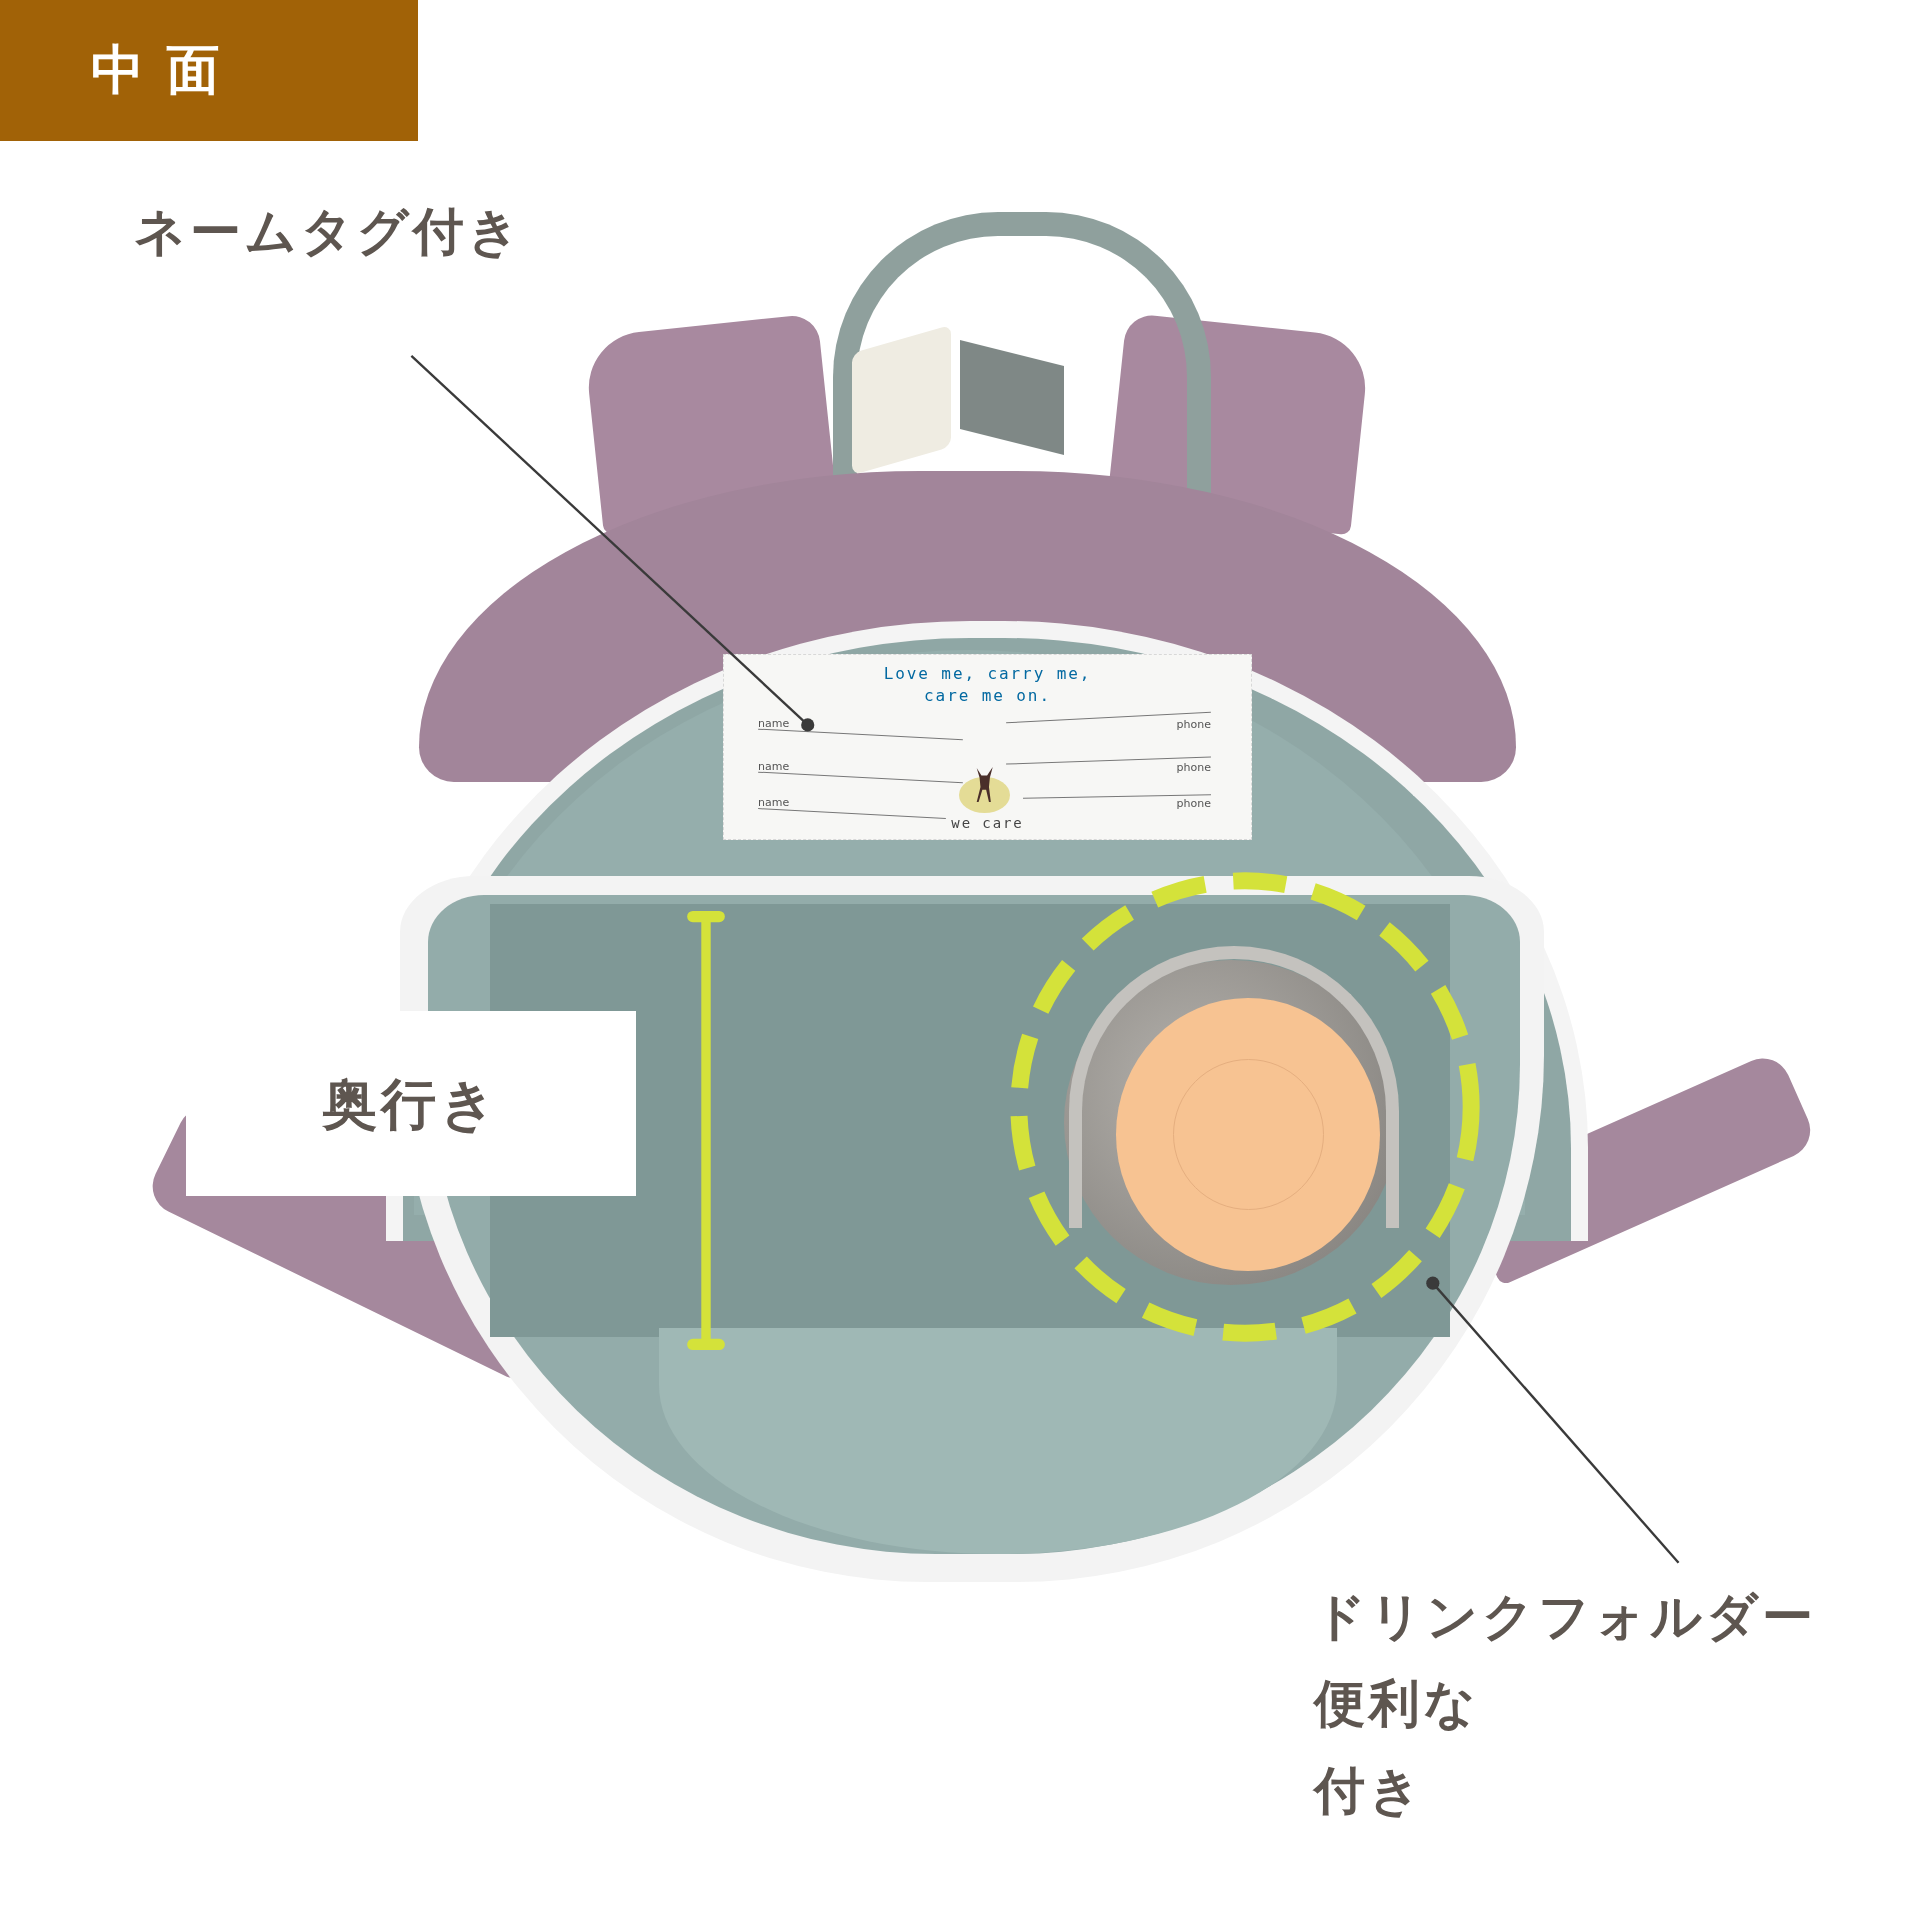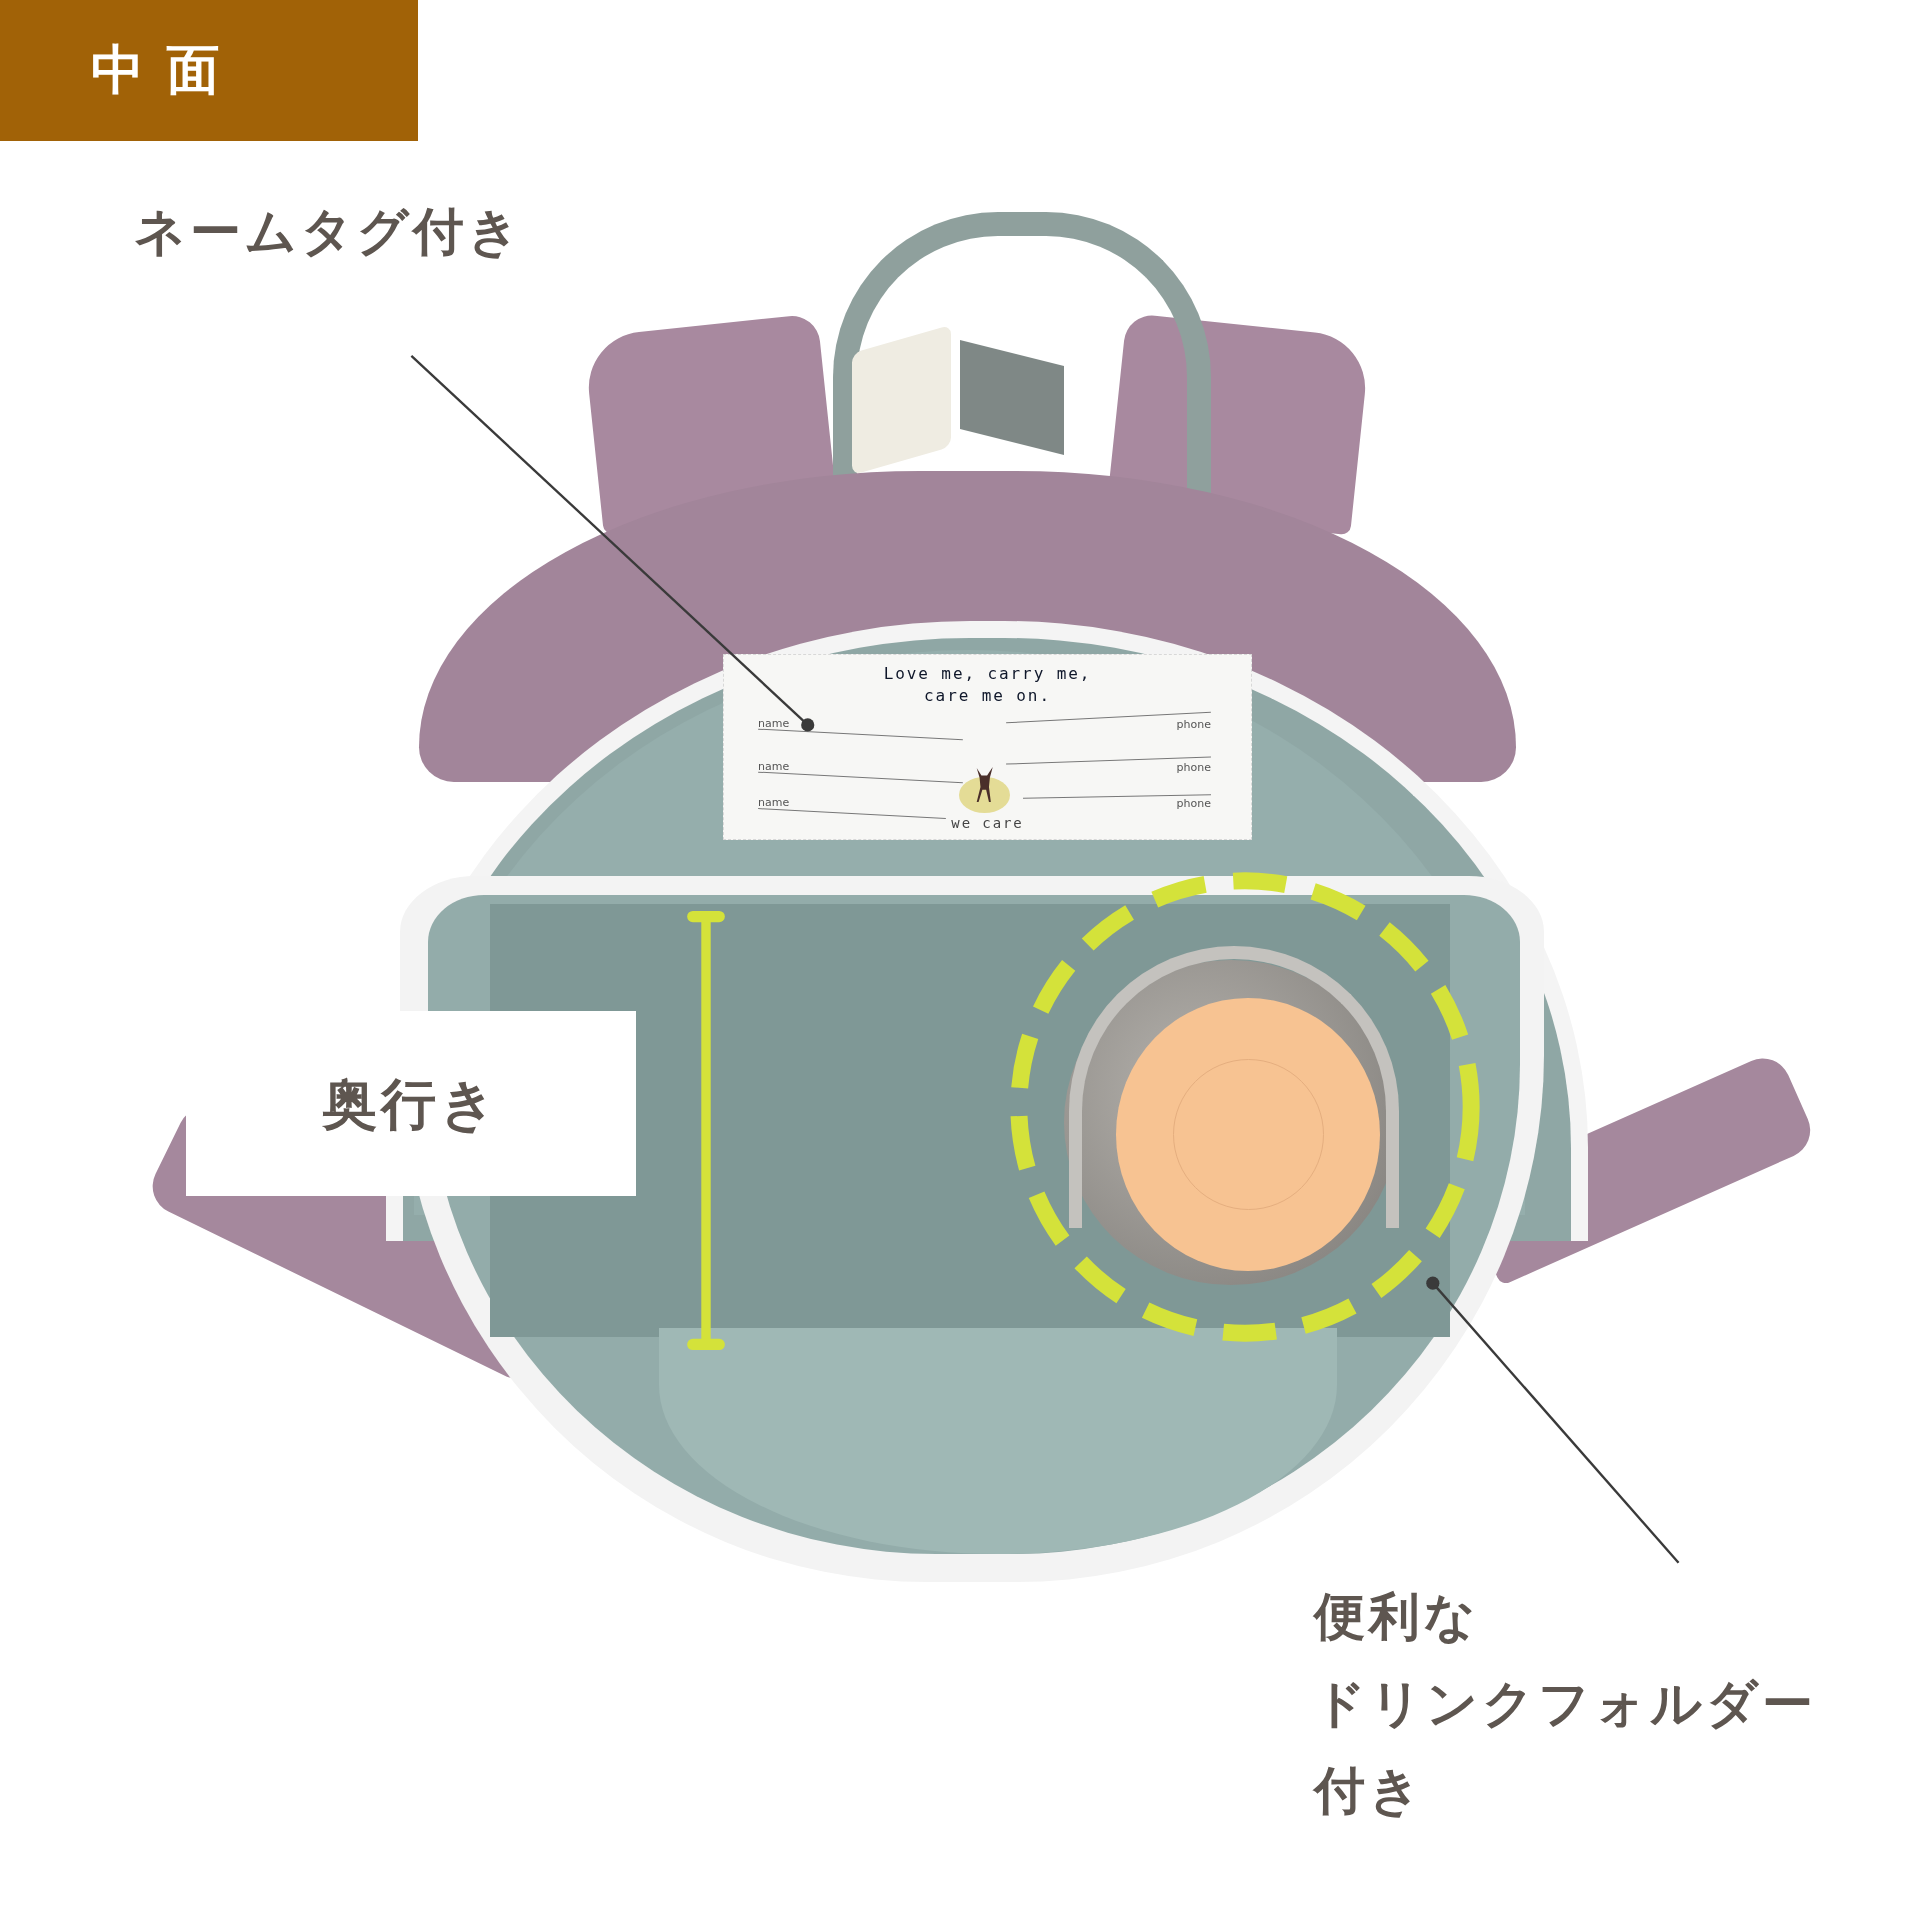--- a/index.html
+++ b/index.html
@@ -110,21 +110,21 @@
 
   
   .nametag {
     left: 723px; top: 654px; width: 529px; height: 186px;
     background: #f7f7f5; border: 1.9px dashed #d8d8d8; z-index: 3;
     box-sizing: border-box;
   }
   .nametag-title {
     left: 0; right: 0; top: 7.5px; text-align: center;
     font-family: "DejaVu Sans Mono", monospace; font-size: 16px; line-height: 22.6px;
-    color: #0f172a; letter-spacing: 1.9px;
+    color: #0369a1; letter-spacing: 1.9px;
   }
   .tag-line { height: 0.9px; background: #777; }
   .tag-lbl { font-size: 11px; color: #555; }
   .deer-dot {
     left: 235px; top: 122px; width: 51px; height: 36px; border-radius: 50%;
     background: #e4dc96;
   }
   .deer {
     left: 248px; top: 111px; width: 24.5px; height: 38px;
   }
@@ -248,17 +248,17 @@
 
 <div class="abs callout callout-nametag">
   <div>ネームタグ付き</div>
 </div>
 
 <div class="abs depth-box">
   <div class="callout">奥行き</div>
 </div>
 
 <div class="abs callout callout-holder">
+  <div>ドリンクフォルダー</div>
   <div>便利な</div>
-  <div>ドリンクフォルダー</div>
   <div>付き</div>
 </div>
 
 
 </body></html>

